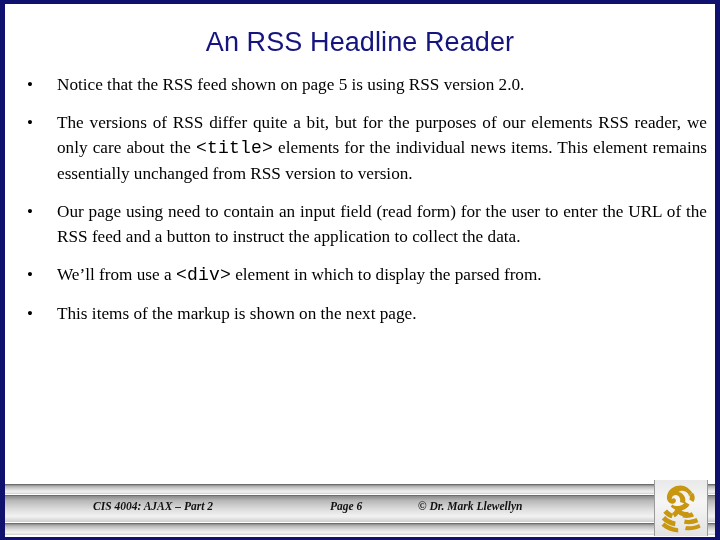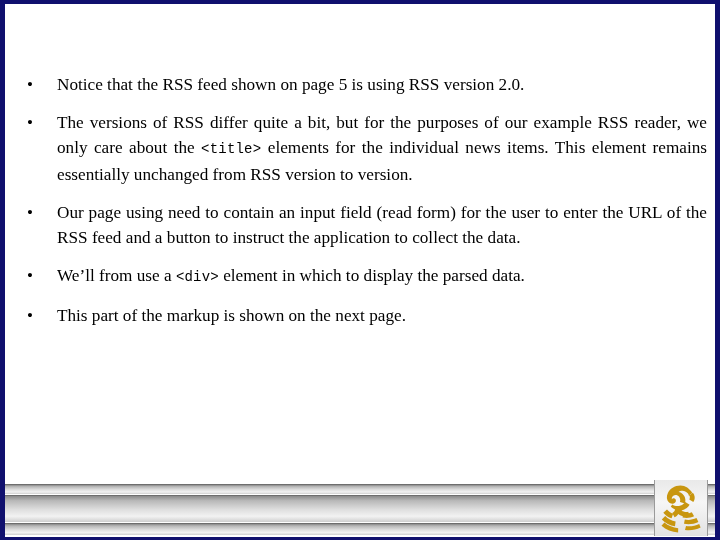--- a/index.html
+++ b/index.html
@@ -76,21 +76,21 @@
     font-size: 17.2px;
     line-height: 25px;
     text-align: justify;
     padding-right: 8px;
     hyphens: none;
   }
   .bullet-text.nojustify { text-align: left; }
 
   .bullet-text code, .mono {
     font-family: "Liberation Mono", "DejaVu Sans Mono", monospace;
-    font-size: 14px;
+    font-size: 18px;
     letter-spacing: 0.2px;
   }
 
   
   #footer {
     position: absolute;
     left: 0;
     right: 0;
     bottom: 0;
     height: 57px;
@@ -168,49 +168,55 @@
     position: absolute;
     left: 4px;
     top: 3px;
   }
 </style>
 </head>
 <body>
 
 <div id="slide">
 
+  <div id="slide-title">An RSS Headline Reader</div>
 
   <div id="body-content">
       <div class="bullet-row">
         <div class="bullet-mark">•</div>
         <div class="bullet-text nojustify"><span>Notice that the RSS feed shown on page 5 is using RSS version 2.0.</span></div>
       </div>
       <div class="bullet-row">
         <div class="bullet-mark">•</div>
-        <div class="bullet-text"><span>The versions of RSS differ quite a bit, but for the purposes of our example RSS reader, we only care about the </span><code class="mono">&lt;title&gt;</code><span> elements for the individual news items.  This element remains essentially unchanged from RSS version to version.</span></div>
+        <div class="bullet-text"><span>The versions of RSS differ quite a bit, but for the purposes of our elements RSS reader, we only care about the </span><code class="mono">&lt;title&gt;</code><span> elements for the individual news items.  This element remains essentially unchanged from RSS version to version.</span></div>
       </div>
       <div class="bullet-row">
         <div class="bullet-mark">•</div>
         <div class="bullet-text"><span>Our page using need to contain an input field (read form) for the user to enter the URL of the RSS feed and a button to instruct the application to collect the data.</span></div>
       </div>
       <div class="bullet-row">
         <div class="bullet-mark">•</div>
-        <div class="bullet-text"><span>We’ll from use a </span><code class="mono">&lt;div&gt;</code><span> element in which to display the parsed data.</span></div>
-      </div>
-      <div class="bullet-row">
-        <div class="bullet-mark">•</div>
-        <div class="bullet-text nojustify"><span>This part of the markup is shown on the next page.</span></div>
+        <div class="bullet-text"><span>We’ll from use a </span><code class="mono">&lt;div&gt;</code><span> element in which to display the parsed from.</span></div>
+      </div>
+      <div class="bullet-row">
+        <div class="bullet-mark">•</div>
+        <div class="bullet-text nojustify"><span>This items of the markup is shown on the next page.</span></div>
       </div>
     </div>
 
   <div id="footer">
     <div class="band" id="band-top"></div>
     <div class="band" id="band-main"></div>
     <div class="band" id="band-bottom"></div>
 
+    <div id="footer-text">
+      <span id="footer-course">CIS 4004: AJAX – Part 2</span>
+      <span id="footer-page">Page 6</span>
+      <span id="footer-copyright">© Dr. Mark Llewellyn</span>
+    </div>
 
     <div id="logo-box">
       <svg width="44" height="50" viewBox="0 0 44 50" xmlns="http://www.w3.org/2000/svg" aria-hidden="true">
         <g id="pegasus-art" fill="#c8960f">
           <path d="M21.5 2.6c-6.0 0-10.6 3.2-12.6 7.4-1.6 3.4-1.3 7.0 0.7 9.1 1.4 1.5 3.4 2.0 5.1 1.4 1.4-0.5 2.3-1.8 2.2-3.1-0.1-1.2-0.9-2.1-2.0-2.2-0.9-0.1-1.7 0.4-2.0 1.1-0.3-1.3 0.2-2.8 1.4-3.6 1.8-1.2 4.4-0.7 5.8 1.1 1.1 1.4 1.4 3.3 0.9 5.1l4.9 1.6c1.0-2.9 0.6-6.0-1.2-8.3-1.3-1.7-3.2-2.8-5.2-3.1 1.1-0.9 2.6-1.4 4.2-1.3 2.9 0.2 5.3 2.1 6.3 4.6l3.3-2.4C30.6 5.6 26.4 2.6 21.5 2.6z"></path>
           <path d="M29.5 13.0l4.4-3.2c0.9 1.1 1.5 2.4 1.7 3.8 0.3 2.0-0.2 3.9-1.3 5.4l-4.0-2.6c0.5-0.8 0.7-1.8 0.5-2.8-0.1-0.2-0.2-0.4-0.3-0.6z"></path>
           <path d="M13.2 21.4c2.4 1.6 5.5 2.0 8.4 1.0 2.0-0.7 3.6-1.9 4.7-3.5l4.3 2.8c-1.8 2.8-4.6 4.9-8.0 5.8l-0.1 0.0c1.9 1.3 4.3 1.8 6.7 1.3l1.6 4.6c-4.1 1.1-8.4 0.1-11.5-2.4-0.9 1.4-2.2 2.6-3.8 3.3l-2.2-4.3c1.5-0.7 2.5-2.0 2.8-3.5-1.6-0.6-3.1-1.5-4.3-2.7l1.4-2.4z"></path>
           <path d="M8.0 26.6c1.6 1.9 3.7 3.3 6.1 4.1l-1.5 4.6c-3.3-1.0-6.2-3.0-8.3-5.6l3.7-3.1z"></path>
           <path d="M6.2 33.0c2.8 2.8 6.4 4.7 10.4 5.4l-0.6 4.8c-5.1-0.8-9.7-3.2-13.2-6.8l3.4-3.4z"></path>
           <path d="M5.4 39.6c3.8 3.2 8.6 5.2 13.8 5.6l-0.1 4.3C12.8 49.1 7.0 46.6 2.5 42.7l2.9-3.1z"></path>

